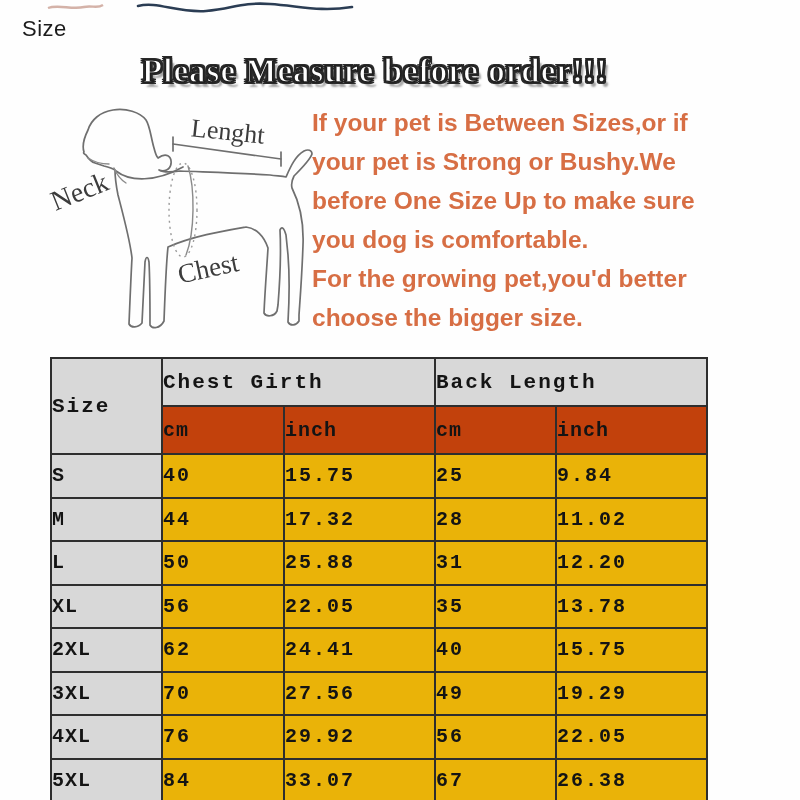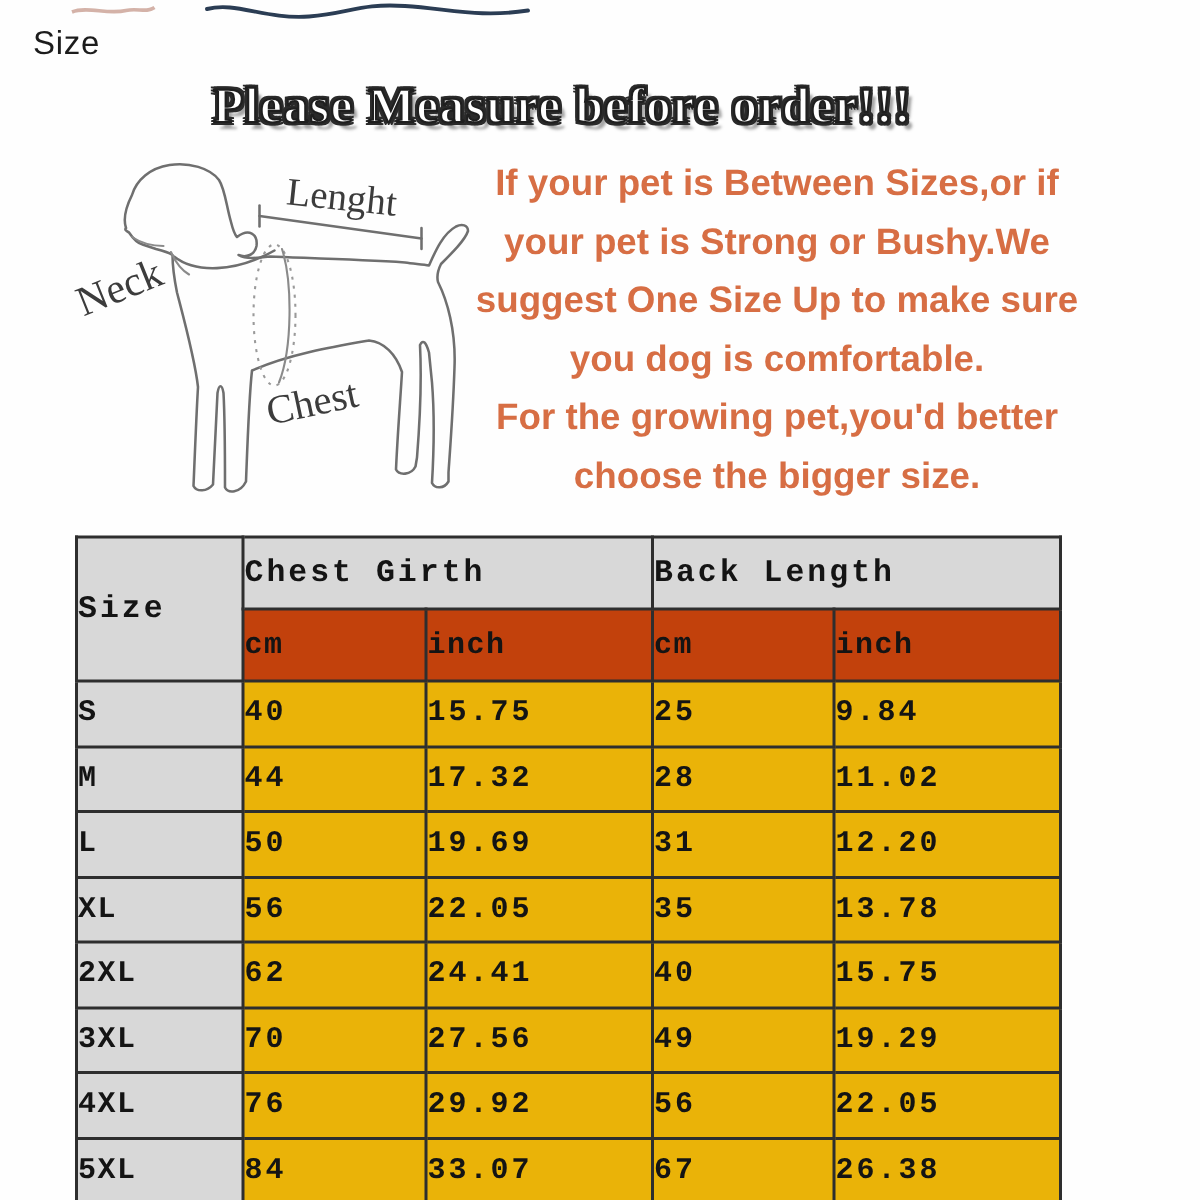--- a/index.html
+++ b/index.html
@@ -35,21 +35,21 @@
   .dog-svg{position:absolute;left:38px;top:100px;width:302px;height:250px;}
   .dog-svg path, .dog-svg line{fill:none;stroke:#6f6f6f;stroke-width:1.7;stroke-linecap:round;stroke-linejoin:round;}
   .dog-svg .thin{stroke-width:1.4;stroke:#8a8a8a;}
   .dog-svg text{
     font-family:"Liberation Serif",serif;
     fill:#3c3c3c;stroke:none;
   }
   
   .notice{
     position:absolute;left:312px;top:103px;width:412px;
-    text-align:center;
+    text-align:left;
     color:#d76e44;
     font-size:24.5px;font-weight:600;line-height:39px;
     letter-spacing:0px;
   }
   
   table.size-chart{
     position:absolute;left:50px;top:357px;
     border-collapse:collapse;table-layout:fixed;
     font-family:"Liberation Mono","DejaVu Sans Mono",monospace;
     color:#141414;
@@ -137,21 +137,21 @@
   </g>
 
   <text x="189" y="40" font-size="26" text-anchor="middle" transform="rotate(6 189 40)">Lenght</text>
   <text x="45" y="100" font-size="28" text-anchor="middle" transform="rotate(-22 45 100)">Neck</text>
   <text x="172" y="177" font-size="27" text-anchor="middle" transform="rotate(-12 172 177)">Chest</text>
 </svg>
 
 <div class="notice">
   <div>If your pet is Between Sizes,or if</div>
   <div>your pet is Strong or Bushy.We</div>
-  <div>suggest One Size Up to make sure</div>
+  <div>before One Size Up to make sure</div>
   <div>you dog is comfortable.</div>
   <div>For the growing pet,you'd better</div>
   <div>choose the bigger size.</div>
 </div>
 
 <table class="size-chart">
   <colgroup>
     <col style="width:111px">
       <col style="width:122px">
       <col style="width:151px">
@@ -180,21 +180,21 @@
     <tr class="data-row">
       <td class="rowhead">M</td>
       <td class="num">44</td>
       <td class="num">17.32</td>
       <td class="num">28</td>
       <td class="num">11.02</td>
     </tr>
     <tr class="data-row">
       <td class="rowhead">L</td>
       <td class="num">50</td>
-      <td class="num">19.69</td>
+      <td class="num">25.88</td>
       <td class="num">31</td>
       <td class="num">12.20</td>
     </tr>
     <tr class="data-row">
       <td class="rowhead">XL</td>
       <td class="num">56</td>
       <td class="num">22.05</td>
       <td class="num">35</td>
       <td class="num">13.78</td>
     </tr>

